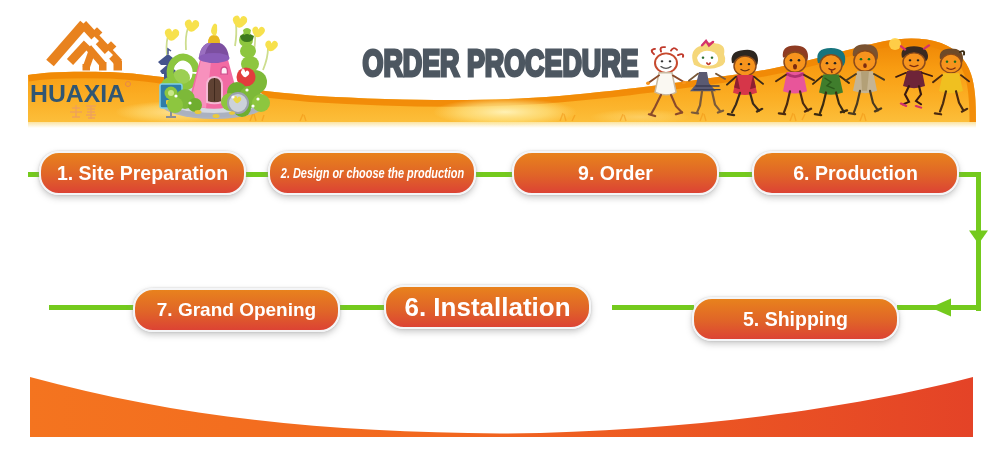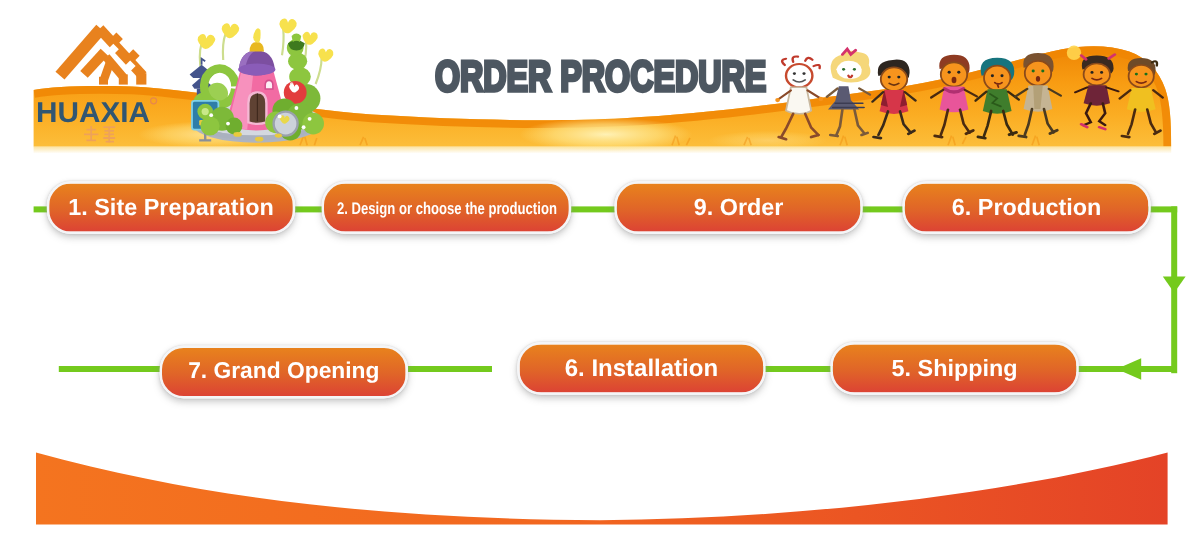--- a/index.html
+++ b/index.html
@@ -315,27 +315,27 @@
 <div class="gl" style="left:897px;top:304.8px;width:81px;height:5.5px;"></div>
 <div class="gl" style="left:612px;top:304.8px;width:82px;height:5.5px;"></div>
 <div class="gl" style="left:340px;top:304.8px;width:70px;height:5.5px;"></div>
 <div class="gl" style="left:49px;top:304.8px;width:86px;height:5.5px;"></div>
 <svg width="1000" height="464" viewBox="0 0 1000 464" style="position:absolute;left:0;top:0;pointer-events:none;">
   <polygon points="969,230.5 988,230.5 978.5,244" fill="#74ca1d"></polygon>
   <polygon points="951,298.5 951,316.5 930.5,307.5" fill="#74ca1d"></polygon>
 </svg>
 
 <div class="btn" style="left:39px;top:151px;width:207px;font-size:19.5px;">1. Site Preparation</div>
-<div class="btn" style="left:268px;top:151px;width:208px;font-size:14px;">
+<div class="btn" style="left:268px;top:151px;width:208px;font-size:14px;font-style:italic;">
     <span class="sq">2. Design or choose the production</span>
   </div>
 <div class="btn" style="left:512px;top:151px;width:207px;font-size:19.5px;">9. Order</div>
 <div class="btn" style="left:752px;top:151px;width:207px;font-size:19.5px;">6. Production</div>
-<div class="btn" style="left:692px;top:285px;width:207px;font-size:19.5px;">5. Shipping</div>
-<div class="btn" style="left:431px;top:285px;width:207px;font-size:20px;">6. Installation</div>
+<div class="btn" style="left:692px;top:297px;width:207px;font-size:19.5px;">5. Shipping</div>
+<div class="btn" style="left:384px;top:285px;width:207px;font-size:26px;">6. Installation</div>
 <div class="btn" style="left:133px;top:288px;width:207px;font-size:19px;">7. Grand Opening</div>
 
 <svg width="1000" height="90" viewBox="0 0 1000 90" style="position:absolute;left:0px;top:374px;">
   <defs>
     <linearGradient id="swg" x1="30" y1="0" x2="973" y2="0" gradientUnits="userSpaceOnUse">
       <stop offset="0" stop-color="#f4741f"></stop>
       <stop offset="0.45" stop-color="#f2671f"></stop>
       <stop offset="1" stop-color="#e44327"></stop>
     </linearGradient>
   </defs>

